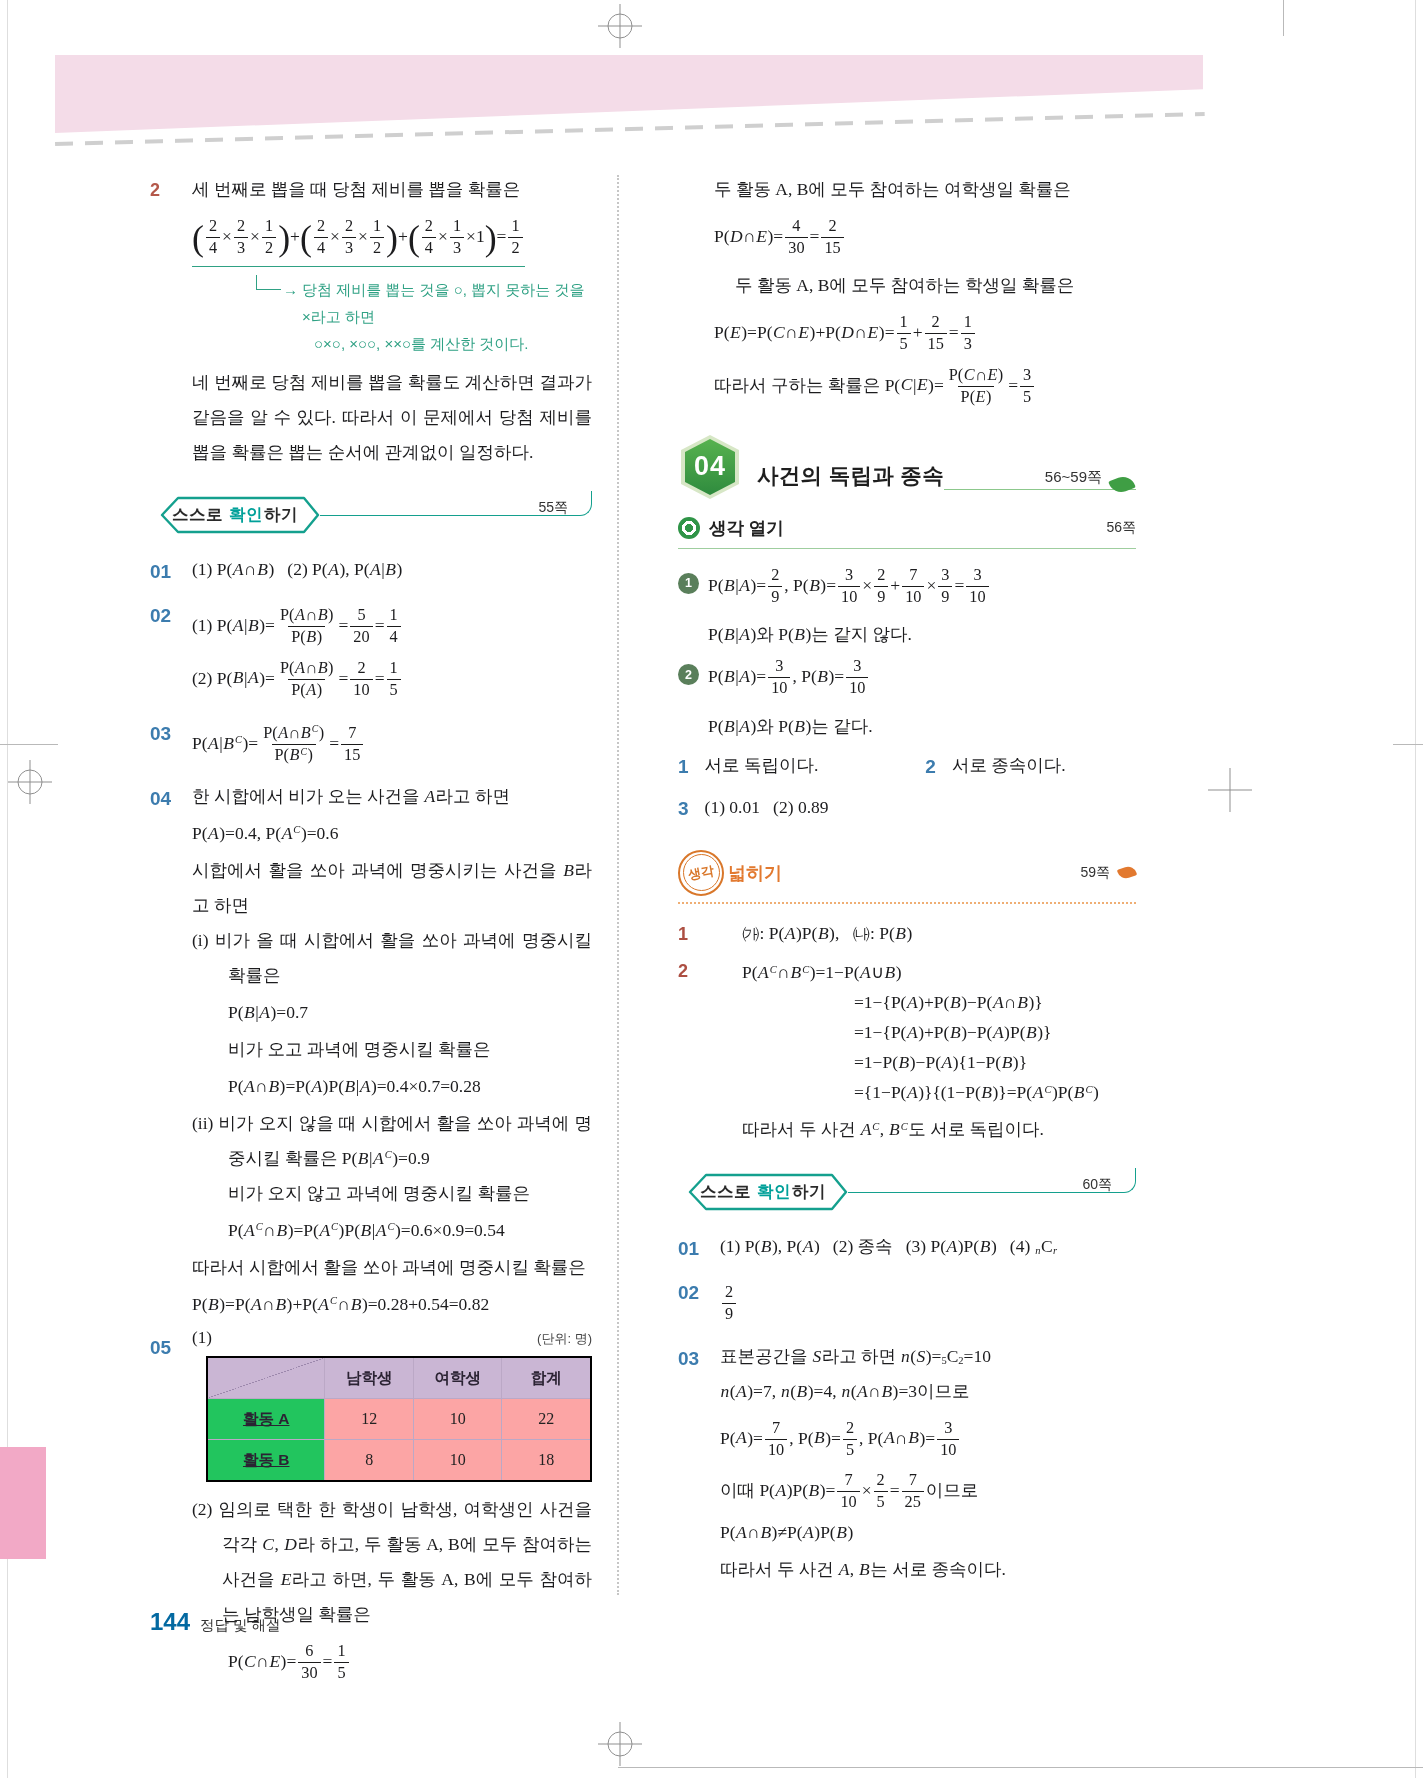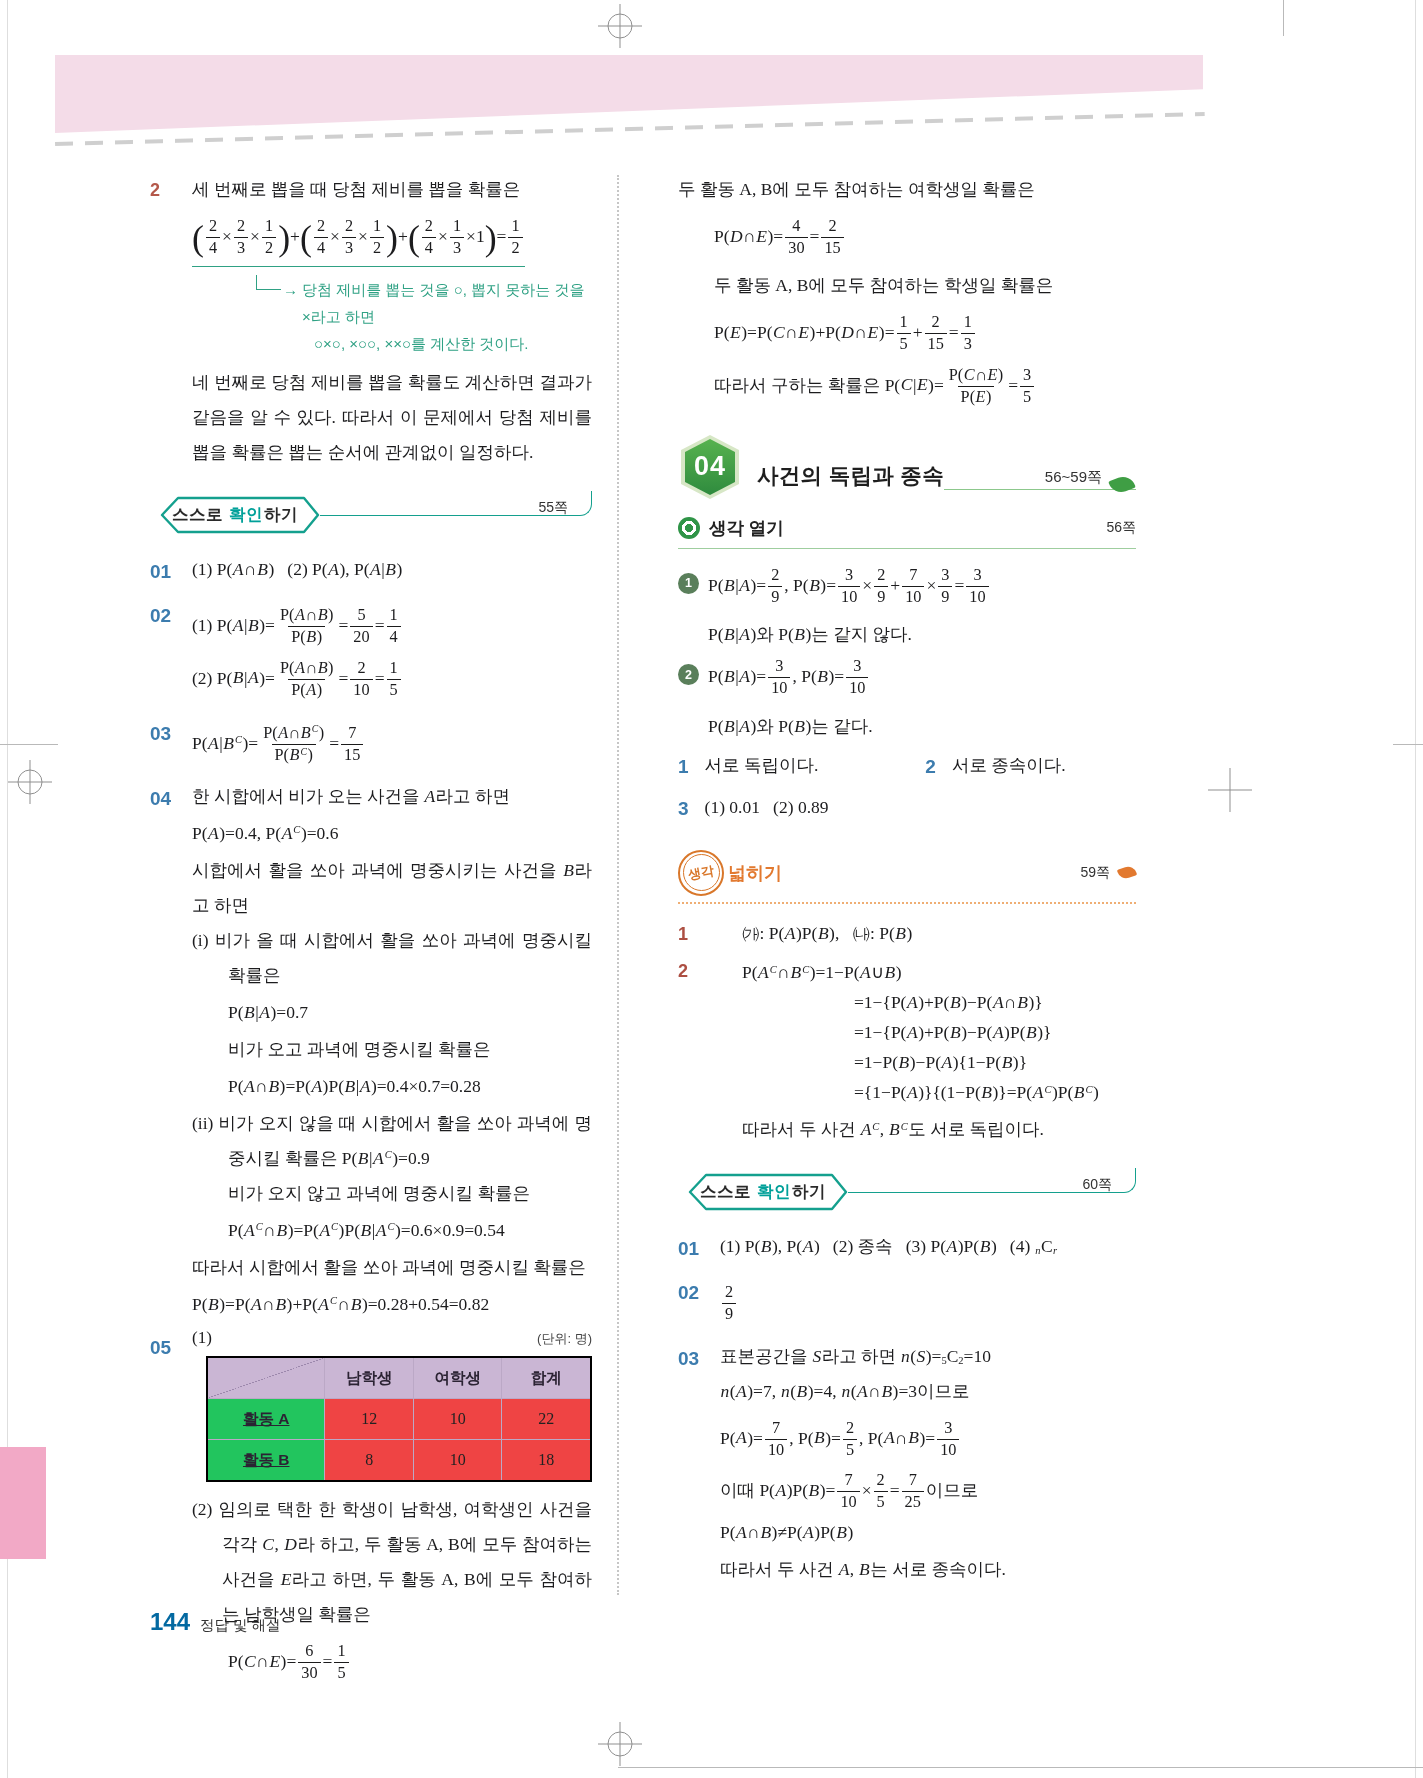--- a/index.html
+++ b/index.html
@@ -97,21 +97,21 @@
   .gno{flex:0 0 36px;font:700 18px/2.1 "Liberation Sans",sans-serif;color:#ad4f42;}
   .gbody{flex:1;min-width:0;margin-left:28px;}
   .cont{margin-left:112px;}
   
   .t05{border-collapse:collapse;margin:8px 0 10px 14px;border:2px solid #000000;}
   .t05 th,.t05 td{border:1px solid #bba8c6;height:38px;text-align:center;}
   .t05 thead th{background:#cab6d4;color:#2b2333;font:700 15.5px "Liberation Sans",sans-serif;}
   .t05 th.diag{width:118px;background-color:#cab6d4;
         background-image:linear-gradient(to bottom right,transparent 49.6%,#9c88ac 49.6%,#9c88ac 50.4%,transparent 50.4%);}
   .t05 td.rl{background:#22c55e;font:700 15.5px "Liberation Sans",sans-serif;color:#2b2333;width:118px;text-decoration:underline;}
-  .t05 td.v{width:88px;background:#ef4444;font:16px "Liberation Serif",serif;color:#222;}
+  .t05 td.v{width:88px;background:#fca5a5;font:16px "Liberation Serif",serif;color:#222;}
   .u-row{display:flex;align-items:baseline;}
   .u-sub{font-size:17px;}
   .u-unit{margin-left:auto;font:13px "Liberation Sans",sans-serif;color:#444;}
   
   .footer{position:absolute;left:150px;top:1608px;display:flex;align-items:baseline;gap:10px;}
   .fno{font:800 24px "Liberation Sans",sans-serif;color:#0369a1;}
   .flabel{font:14.5px "Liberation Sans",sans-serif;color:#333;}
 </style>
 </head>
 <body>
@@ -329,29 +329,29 @@
               <span class="fnum">1</span>
               <span class="fden">5</span>
             </span></div>
       </div>
     </div>
 
   </div>
 
   <div class="col-r">
 
-    <div class="kline" style="">두 활동 A, B에 모두 참여하는 여학생일 확률은</div>
+    <div class="kline" style="margin-left:36px;">두 활동 A, B에 모두 참여하는 여학생일 확률은</div>
     <div class="m fml" style="margin-left:36px;">P(<i>D</i>∩<i>E</i>)=<span class="frac">
           <span class="fnum">4</span>
           <span class="fden">30</span>
         </span>=<span class="frac">
           <span class="fnum">2</span>
           <span class="fden">15</span>
         </span></div>
-    <div class="kline" style="margin-left:36px;">두 활동 A, B에 모두 참여하는 학생일 확률은</div>
+    <div class="kline" style="margin-left:57px;">두 활동 A, B에 모두 참여하는 학생일 확률은</div>
     <div class="m fml" style="margin-left:36px;">P(<i>E</i>)=P(<i>C</i>∩<i>E</i>)+P(<i>D</i>∩<i>E</i>)=<span class="frac">
           <span class="fnum">1</span>
           <span class="fden">5</span>
         </span>+<span class="frac">
           <span class="fnum">2</span>
           <span class="fden">15</span>
         </span>=<span class="frac">
           <span class="fnum">1</span>
           <span class="fden">3</span>
         </span></div>

